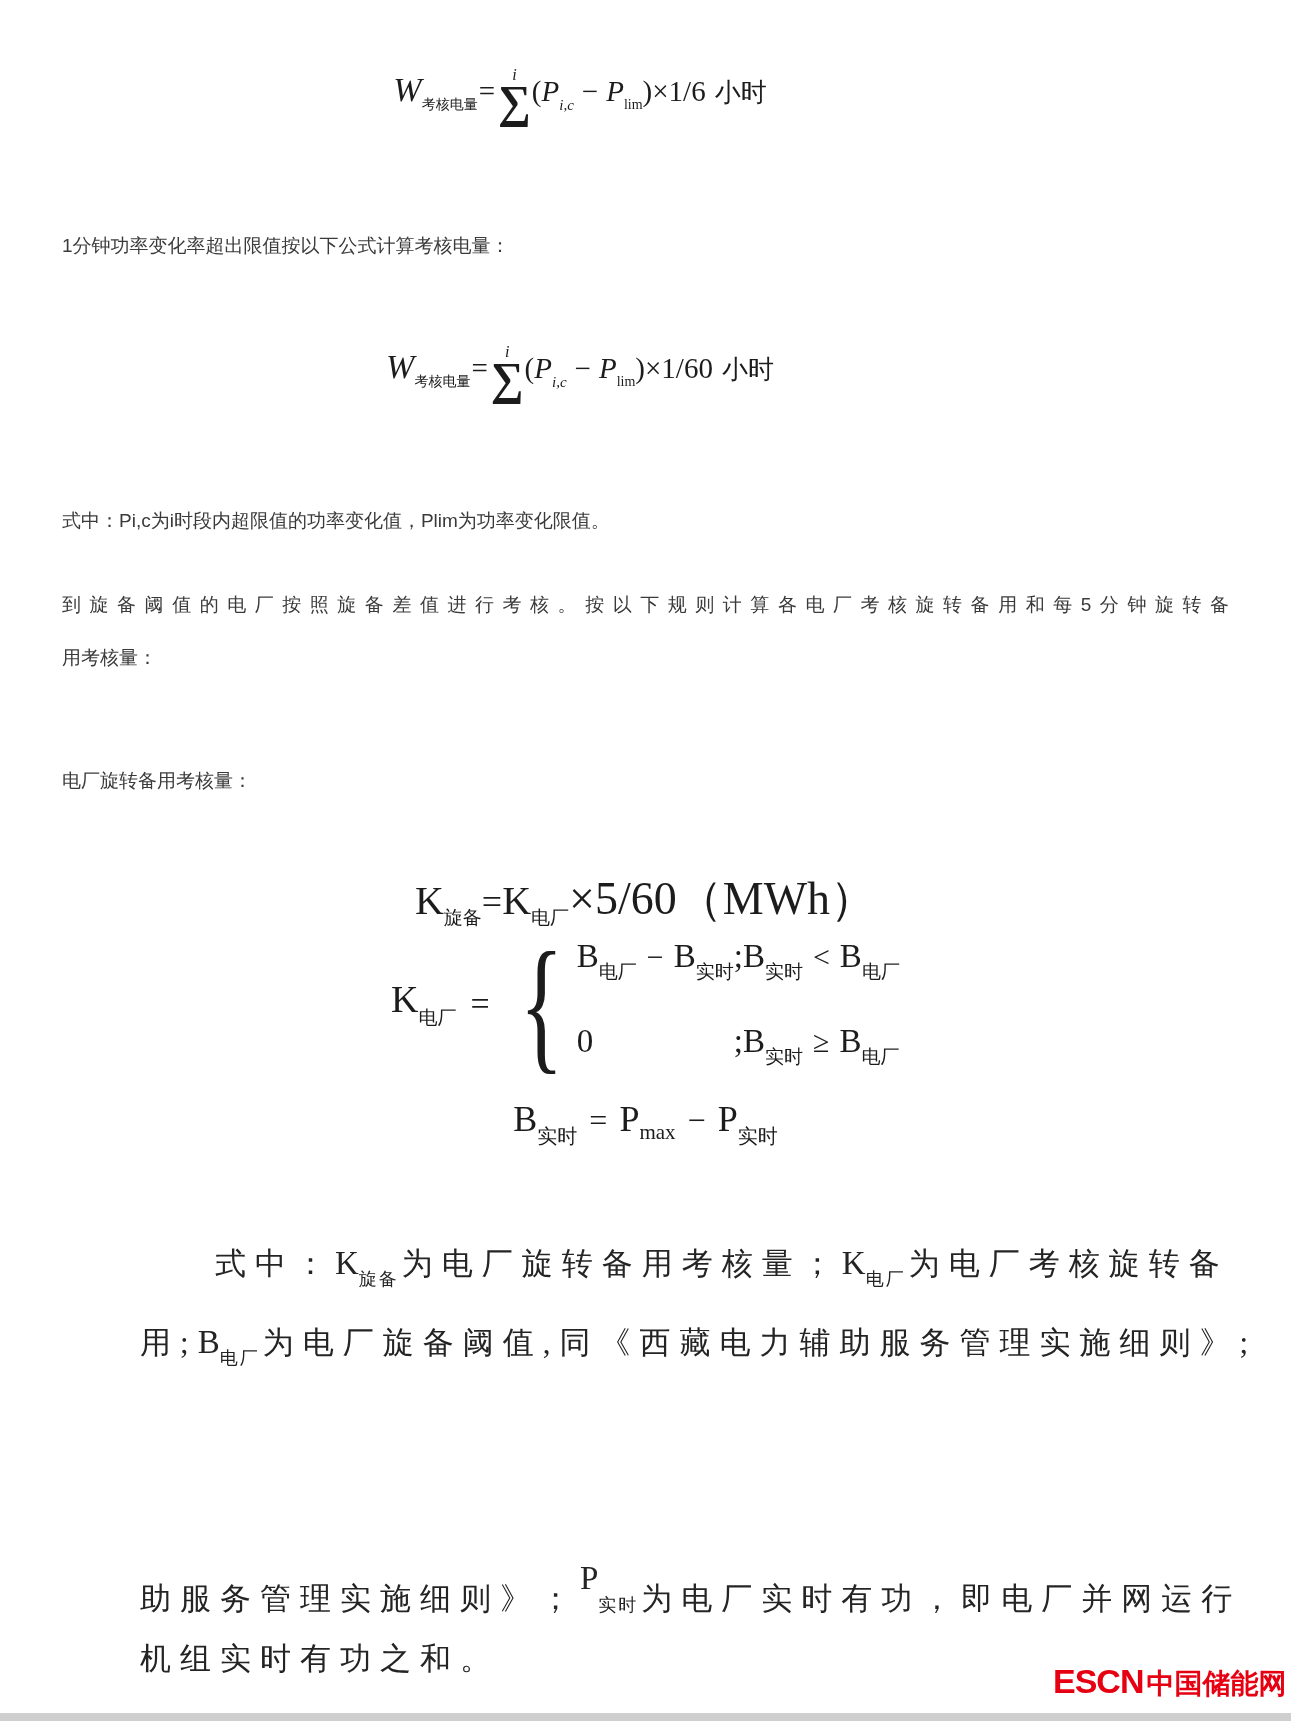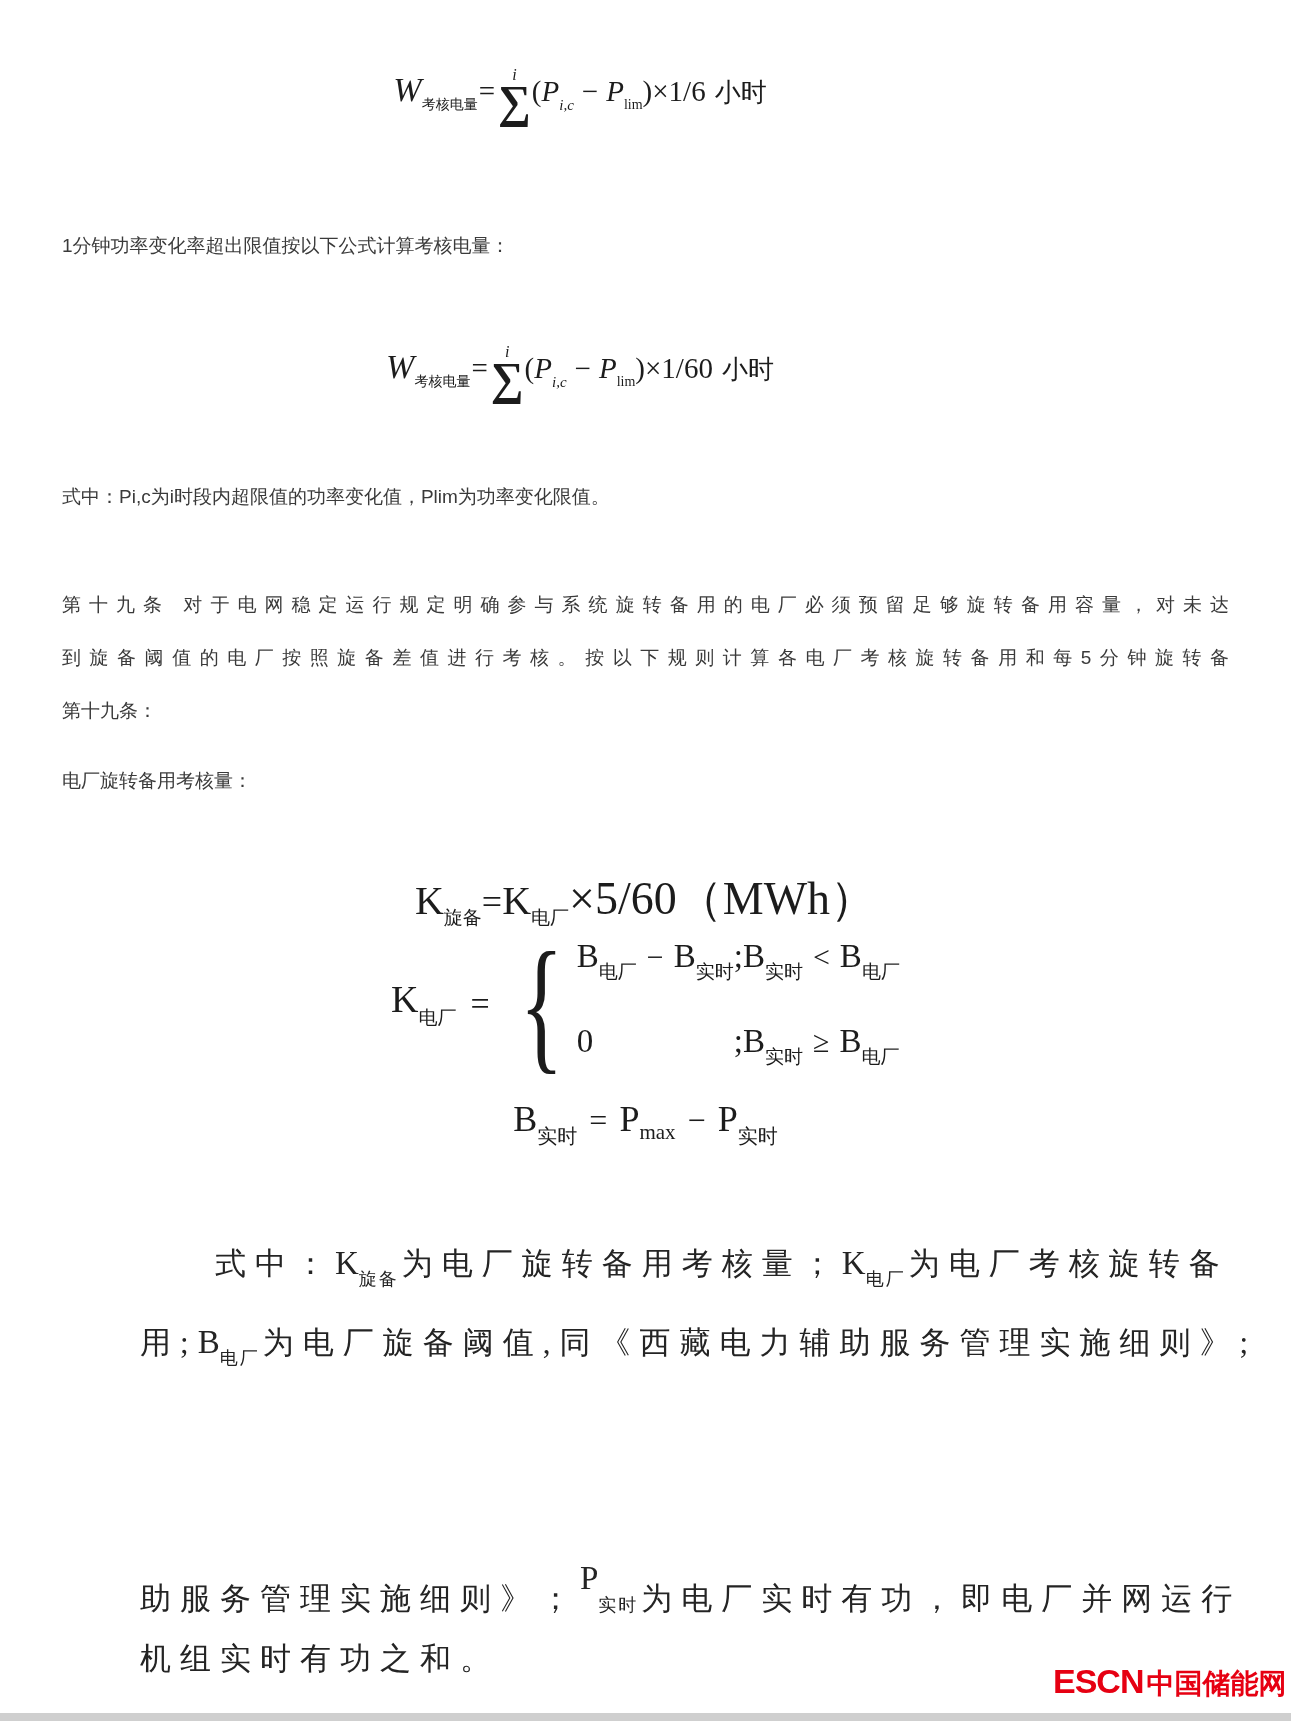--- a/index.html
+++ b/index.html
@@ -74,26 +74,25 @@
 
   <div class="abs sans" style="top:233px;left:62px;">1分钟功率变化率超出限值按以下公式计算考核电量：</div>
 
   <div class="abs fm center1160" style="top:345px;">
     <span class="w-base it">W</span><span class="f-sub">考核电量</span><span class="f-eq">=</span><span class="sum">
         <span class="sum-i">i</span>
         <span class="sum-sg">∑</span>
       </span><span class="f-body">(</span><span class="f-body it">P</span><span class="f-sub-it it">i,c</span><span class="f-body" style="padding:0 8px;">−</span><span class="f-body it">P</span><span class="f-sub">lim</span><span class="f-body">)×1/60</span><span class="f-unit">小时</span>
   </div>
 
-  <div class="abs sans" style="top:484px;left:62px;">式中：Pi,c为i时段内超限值的功率变化值，Plim为功率变化限值。</div>
+  <div class="abs sans" style="top:508px;left:62px;">式中：Pi,c为i时段内超限值的功率变化值，Plim为功率变化限值。</div>
 
   <div class="abs sans just" style="top:578px;left:62px;">
-    <div class="jline">第十九条 对于电网稳定运行规定明确参与系统旋转备用的电厂必须预留足够旋转备用容量，对未达</div>
     <div class="jline">到旋备阈值的电厂按照旋备差值进行考核。按以下规则计算各电厂考核旋转备用和每5分钟旋转备</div>
-    <div>第十九条：</div>
+    <div>用考核量：</div>
   </div>
 
   <div class="abs sans" style="top:768px;left:62px;">电厂旋转备用考核量：</div>
 
   <div class="abs fm fk center-full" style="top:868px;">
     <span class="kbase">K</span><span class="ksub">旋备</span><span class="kbase" style="font-size:36px;">=</span><span class="kbase">K</span><span class="ksub">电厂</span><span class="ktail">×5/60（MWh）</span>
   </div>
 
   <div class="abs fm pw" style="top:928px;height:152px;">
     <span class="pw-lhs"><span>K</span><span class="ksub">电厂</span></span>

